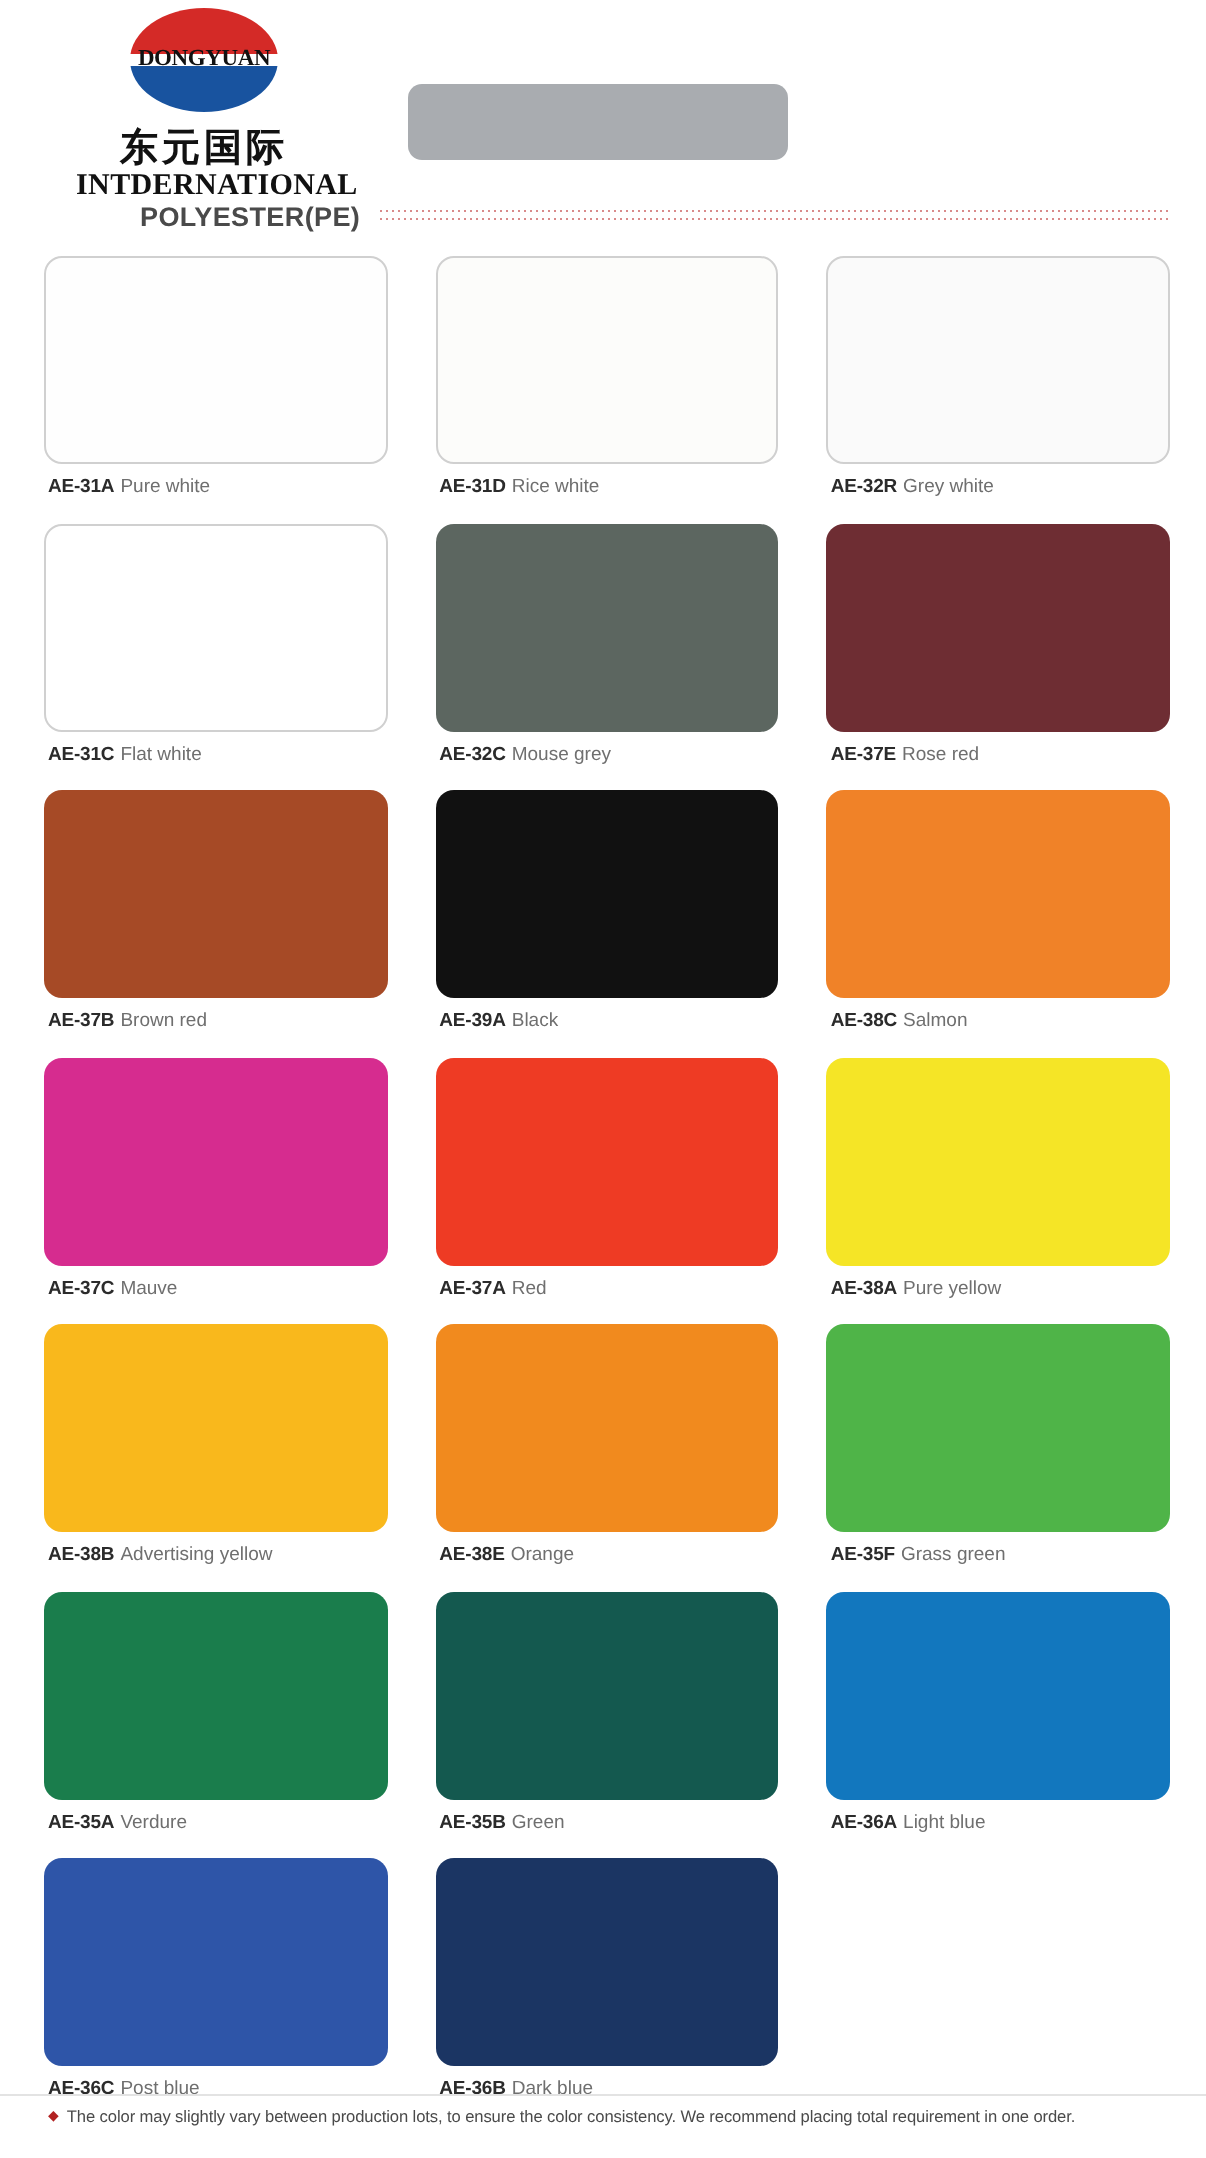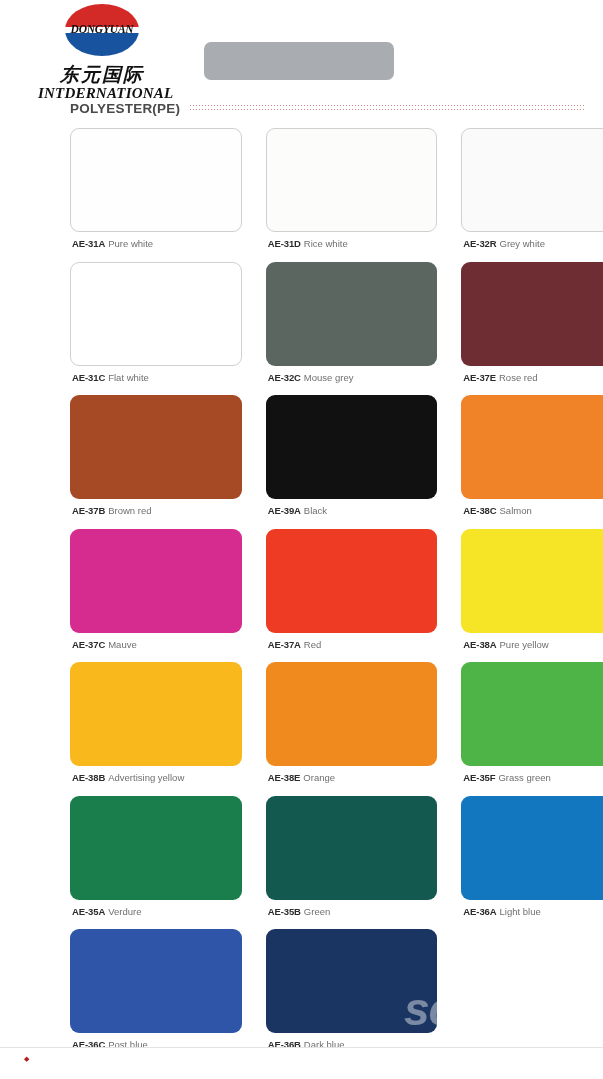--- a/index.html
+++ b/index.html
@@ -15,21 +15,20 @@
     overflow: hidden;
     font-family: "Liberation Sans", sans-serif;
     color: #333;
   }
 
   
   .header {
     position: relative;
     height: 96px;
     width: 603px;
-    font-style: italic;
   }
   .logo-block {
     position: absolute;
     left: 38px;
     top: 4px;
     width: 128px;
     text-align: center;
   }
   .logo-mark {
     position: relative;
@@ -126,21 +125,20 @@
   .grid {
     margin: 8px 0 0 0;
     padding: 0 18px 0 22px;
     display: grid;
     grid-template-columns: repeat(3, 1fr);
     column-gap: 24px;
     row-gap: 0px;
   }
   .cell {
     width: 100%;
-    margin-left: 48px;
   }
   .swatch {
     width: 100%;
     height: 104px;
     border-radius: 9px;
   }
   .swatch.bordered {
     border: 1px solid #d0d0d0;
   }
   .caption {
@@ -368,13 +366,14 @@
       <span class="code">AE-36B</span><span class="cname">Dark blue</span>
     </div>
   </div>
 
 </div>
 
 <div class="watermark"><span>scilaa</span><span class="reg">®</span></div>
 
 <div class="footer">
   <span class="footer-diamond">◆</span>
+  <span class="footer-text">The color may slightly vary between production lots, to ensure the color consistency. We recommend placing total requirement in one order.</span>
 </div>
 
 </body></html>

